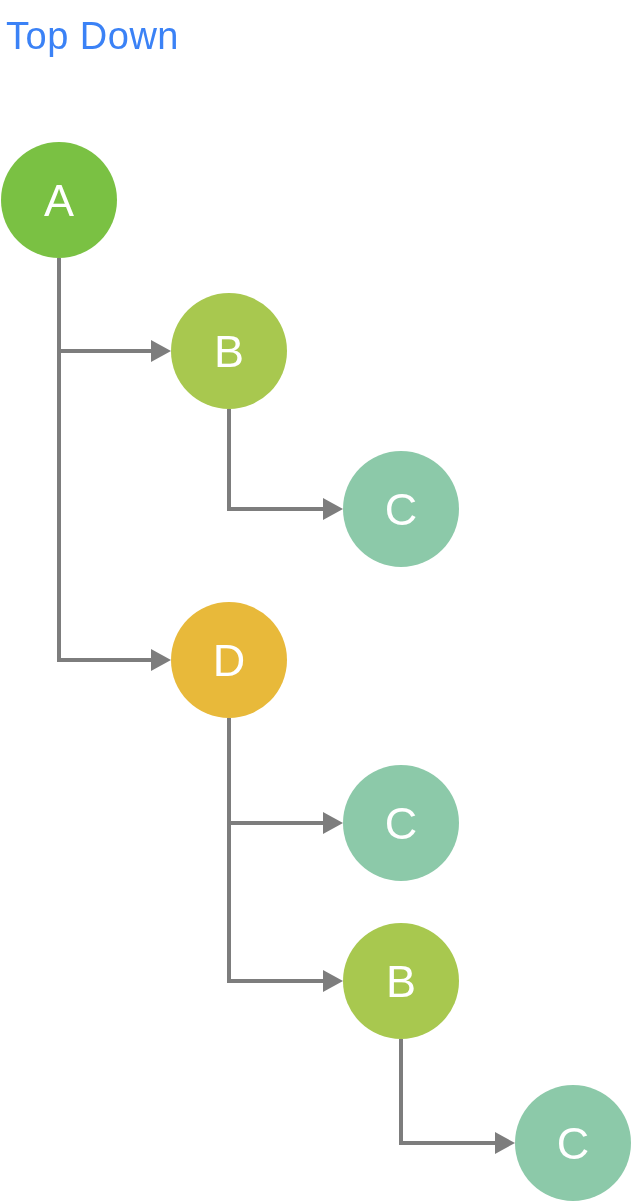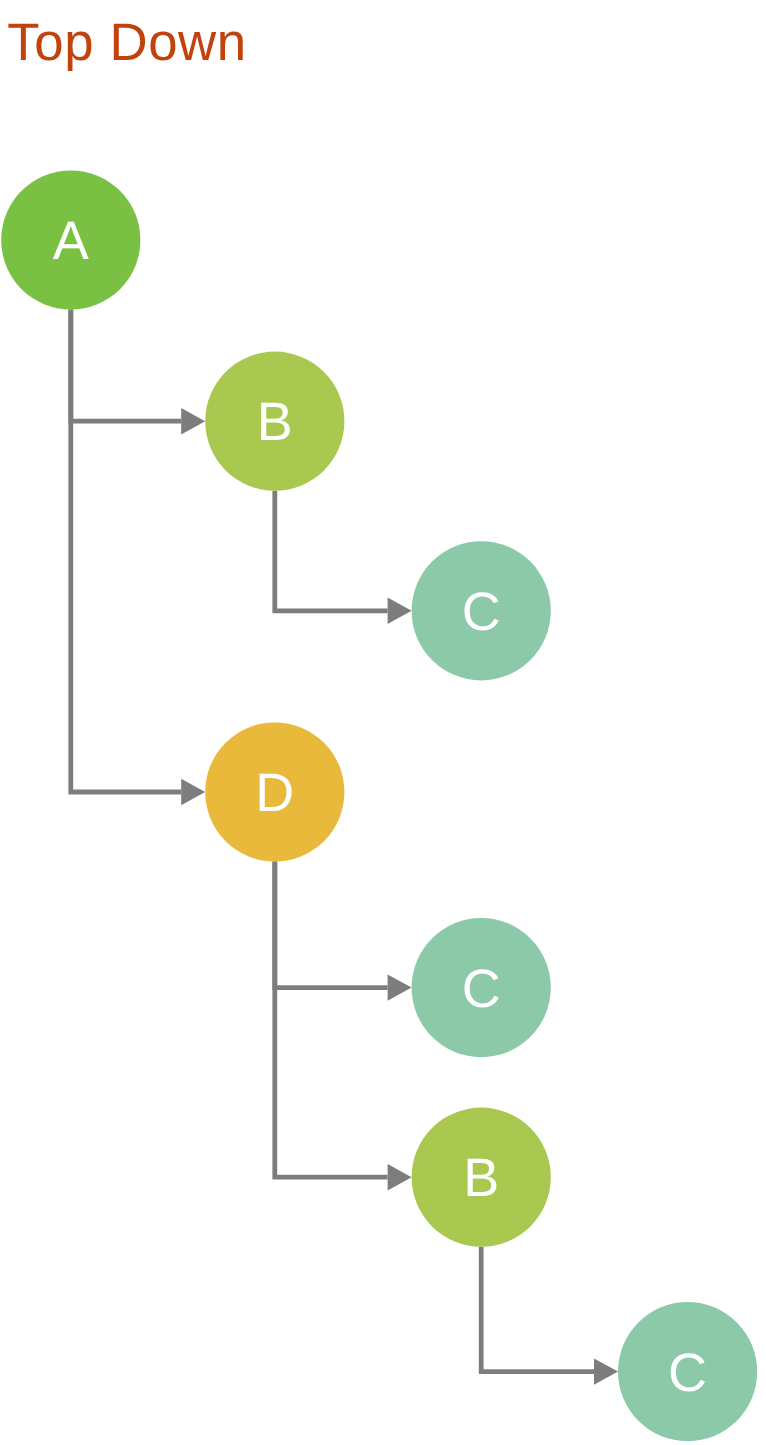--- a/index.html
+++ b/index.html
@@ -15,23 +15,23 @@
     width: 638px;
     height: 1204px;
     background: #ffffff;
     overflow: hidden;
   }
   #title {
     position: absolute;
     left: 6px;
     top: 10px;
     font-family: "Liberation Sans", sans-serif;
-    font-size: 44px;
+    font-size: 38px;
     font-weight: 300;
-    color: #c2410c;
+    color: #3b82f6;
     letter-spacing: 0.5px;
     white-space: nowrap;
     line-height: 52px;
   }
   #edge-layer {
     position: absolute;
     left: 0;
     top: 0;
     width: 638px;
     height: 1204px;

